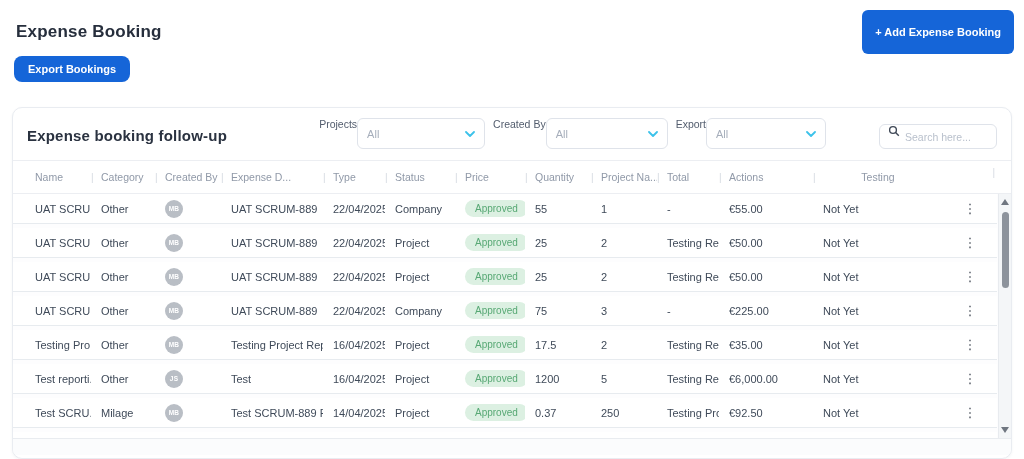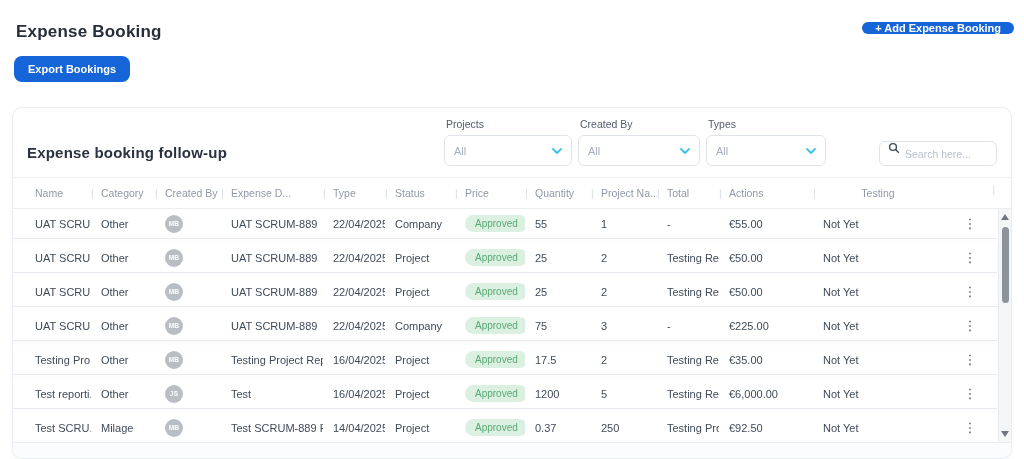--- a/index.html
+++ b/index.html
@@ -12,29 +12,29 @@
   :root{
     --primary:#1565d8; --badge-bg:#dcf0e2; --badge-text:#57a874;
     --chevron:#3cc2ea; --border:#e8ebf0; --muted:#9099a8;
   }
   
   .topbar{ padding:14px 14px 0 14px; position:relative; }
   .page-title{ font-size:17px; font-weight:bold; color:#262e3c; margin:8px 0 14px 2px; letter-spacing:.2px;}
   .btn{ background:var(--primary); color:#fff; font-weight:bold; border:none; cursor:pointer;
         font-family:inherit; display:inline-block; }
   .btn-export{ font-size:11px; padding:7px 14px; border-radius:8px; }
-  .btn-add{ position:absolute; top:22px; right:10px; font-size:11px; padding:0 13px; border-radius:6px; }
+  .btn-add{ position:absolute; top:10px; right:10px; font-size:11px; padding:16px 13px; border-radius:6px; }
   
   .card{ margin:25px 12px 0 12px; height:352px; background:#fff;
          border:1px solid #e9ecf1; border-radius:10px;
          box-shadow:0 1px 3px rgba(40,50,70,.05); overflow:hidden; display:flex; flex-direction:column;}
   .card-top{ display:flex; justify-content:space-between; align-items:flex-end; padding:10px 14px 11px 14px; }
   .panel-heading{ font-size:15px; font-weight:bold; color:#2a3240; margin-bottom:5px; letter-spacing:.2px;}
   .filters{ display:flex; gap:6px; align-items:flex-end; }
-  .filter{ display:flex; flex-direction:column; }
+  .filter{ display:flex; flex-direction:row; }
   .filter-label{ font-size:10.5px; color:#525c6d; margin:0 0 5px 2px; }
   .select{ height:31px; border:1px solid #dfe3ea; border-radius:6px; background:#fff;
            display:flex; align-items:center; justify-content:space-between; padding:0 9px; cursor:pointer;}
   .select-value{ color:#a6aebb; font-size:11px; }
   .f-projects .select{ width:128px; } .f-created .select{ width:122px; } .f-types .select{ width:120px; }
   .chevron{ width:10px; height:6px; }
   .chevron polyline{ fill:none; stroke:var(--chevron); stroke-width:1.8; stroke-linecap:round; stroke-linejoin:round;}
   .searchbox{ margin-left:47px; width:118px; height:25px; border:1px solid #dfe3ea; border-radius:6px;
               display:flex; gap:5px; padding:0 8px; background:#fff;}
   .searchbox svg{ flex:none; }
@@ -96,21 +96,21 @@
       <div class="filter f-created">
         <span class="filter-label">Created By</span>
         <div class="select">
           <span class="select-value">All</span>
           <svg class="chevron" viewBox="0 0 10 6">
               <polyline points="1,1 5,5 9,1"></polyline>
             </svg>
         </div>
       </div>
       <div class="filter f-types">
-        <span class="filter-label">Types</span>
+        <span class="filter-label">Export</span>
         <div class="select">
           <span class="select-value">All</span>
           <svg class="chevron" viewBox="0 0 10 6">
               <polyline points="1,1 5,5 9,1"></polyline>
             </svg>
         </div>
       </div>
       <div class="searchbox">
         <svg width="12" height="12" viewBox="0 0 12 12">
           <circle cx="5" cy="5" r="3.4"></circle>

